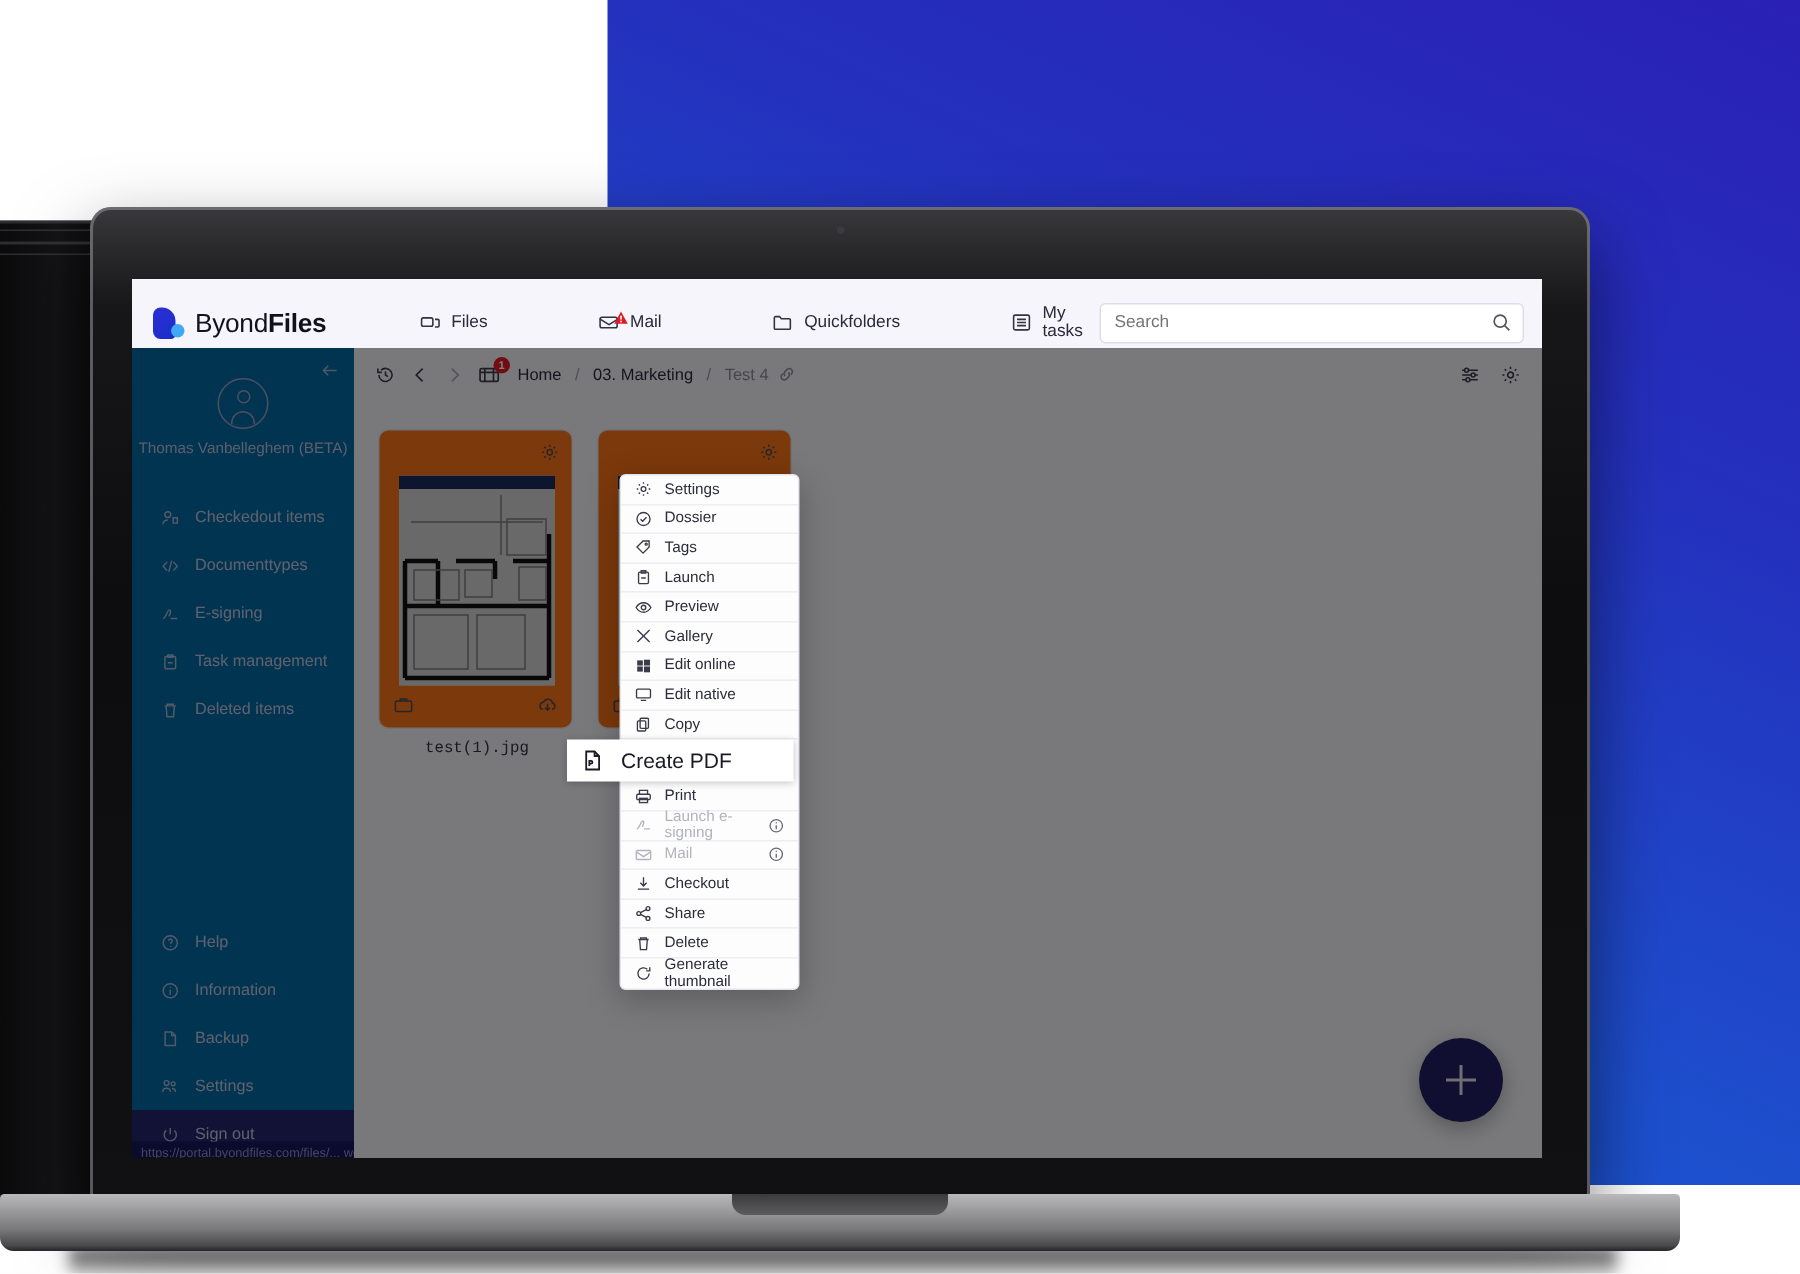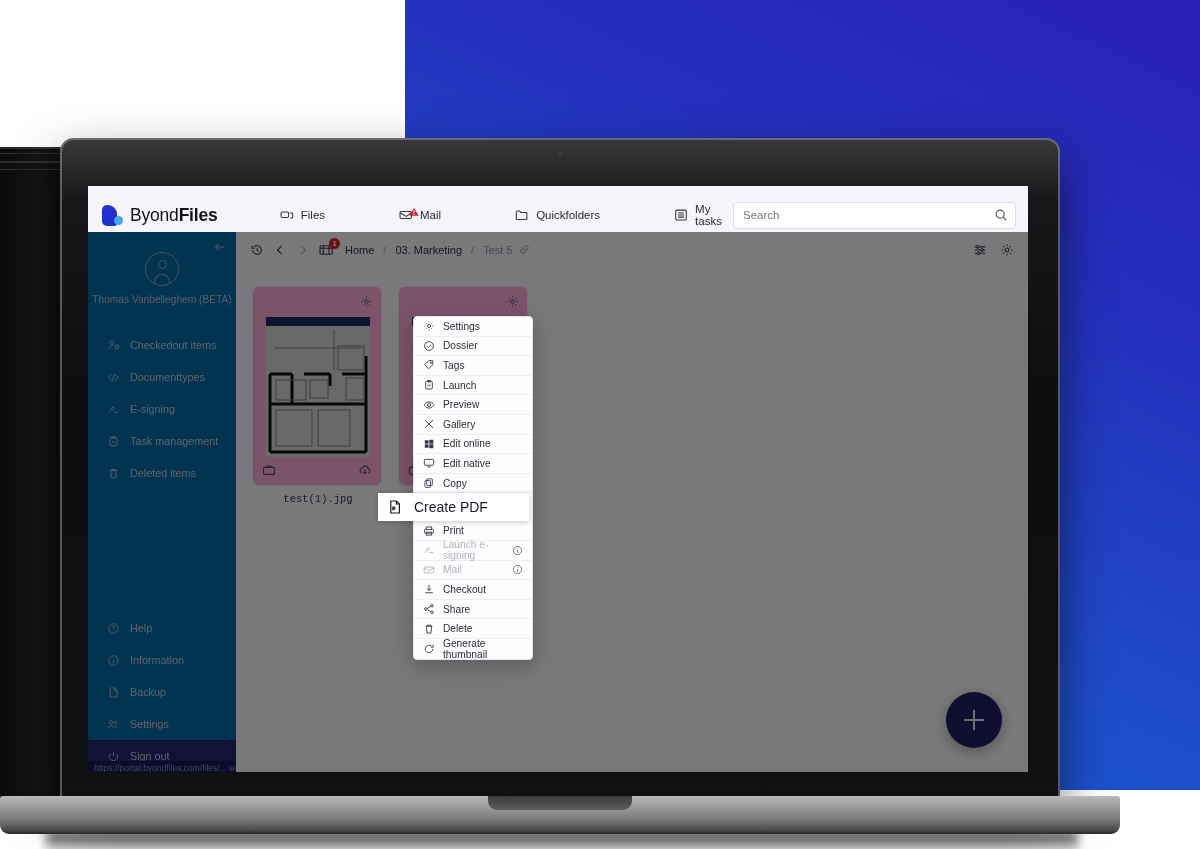--- a/index.html
+++ b/index.html
@@ -122,21 +122,21 @@
   .crumb{ color:#2b2b3a; }
   .crumb.muted{ color:#8b8b99; }
   .sep{ color:#9a9aa6; }
   .folder-badge{ position:relative; width:17px; height:14px; }
   .fb-num{ position:absolute; right:-4px; top:-5px; width:11px; height:11px; border-radius:50%;
            background:#e01b24; color:#fff; font-size:7.5px; line-height:11px; text-align:center; font-weight:700;}
   .cb-right{ margin-left:auto; display:flex; gap:13px; }
 
   .cards{ position:relative; padding:18px 0 0 16px; display:flex; gap:16px; }
   .card{
-    width:130px; height:200px; background:#f9a8d4; border:1px solid #e3e3ec; border-radius:7px;
+    width:130px; height:200px; background:#f97316; border:1px solid #e3e3ec; border-radius:7px;
     position:relative;
     font-family:Liberation Mono, monospace;
   }
   .card .gear{ position:absolute; right:8px; top:8px; width:13px; height:13px; }
   .thumb{ position:absolute; left:13px; top:30px; width:104px; height:140px; background:#ddd; overflow:hidden;}
   .thumb .tb{ position:absolute; left:0; top:0; width:100%; height:9px; background:#1d2a5e;}
   .thumb .plan{ position:absolute; left:0; top:9px; right:0; bottom:0; background:#cfcfcf; }
   .card .bl{ position:absolute; left:9px; bottom:8px; width:14px; height:14px; }
   .card .br{ position:absolute; right:9px; bottom:8px; width:14px; height:14px; }
   .cardlabel{ position:absolute; left:0; top:206px; width:130px; text-align:center;
@@ -411,21 +411,21 @@
             <rect x="1" y="3" width="13" height="9" rx="1"></rect>
               <path d="M1 5.6h13M4.4 3v9M10.6 3v9"></path>
           </svg>
           <span class="fb-num">1</span>
         </span>
 
         <span class="crumb">Home</span>
         <span class="sep">/</span>
         <span class="crumb">03. Marketing</span>
         <span class="sep">/</span>
-        <span class="crumb muted">Test 5</span>
+        <span class="crumb muted">Test 4</span>
         <span class="cb-ic" style="margin-left:-3px">
           <svg viewBox="0 0 16 16" width="13" height="13" fill="none" stroke="#8b8b99" stroke-width="1.2">
             <path d="M6.6 9.4a2.6 2.6 0 0 1 0-3.6l2-2a2.6 2.6 0 0 1 3.6 3.6l-.9.9"></path>
             <path d="M9.4 6.6a2.6 2.6 0 0 1 0 3.6l-2 2a2.6 2.6 0 0 1-3.6-3.6l.9-.9"></path>
           </svg>
           </span>
 
         <span class="cb-right">
           <span class="cb-ic">
             <svg viewBox="0 0 16 16" width="14" height="14" fill="none" stroke="#3a3a48" stroke-width="1.2">

